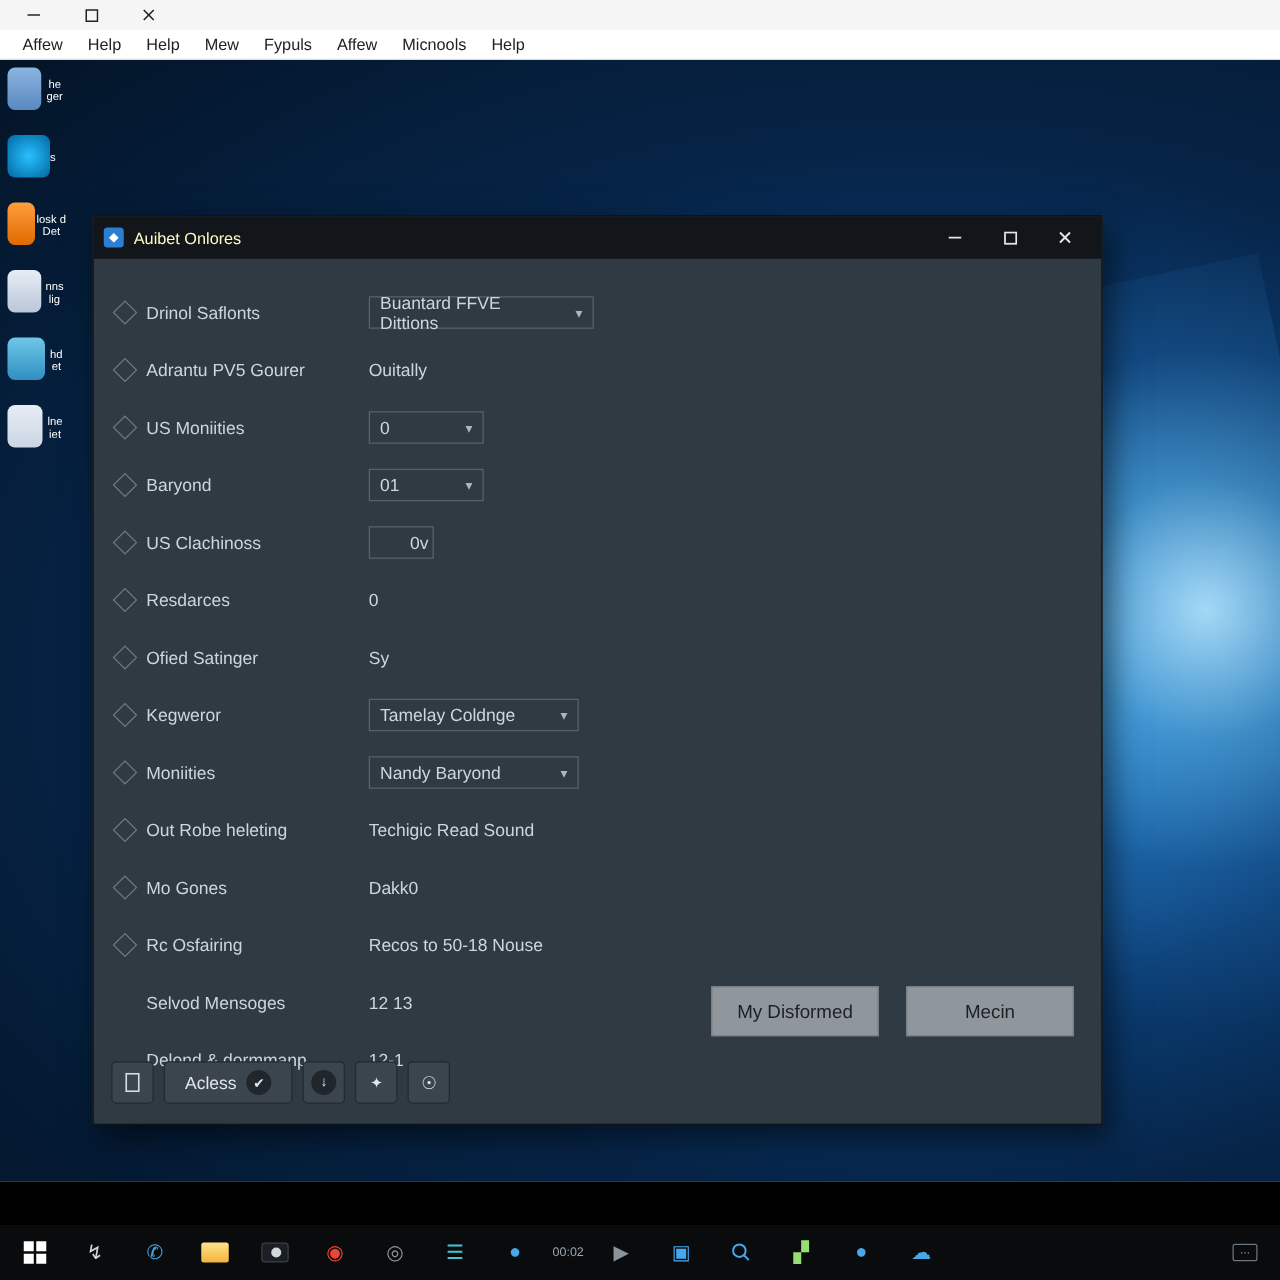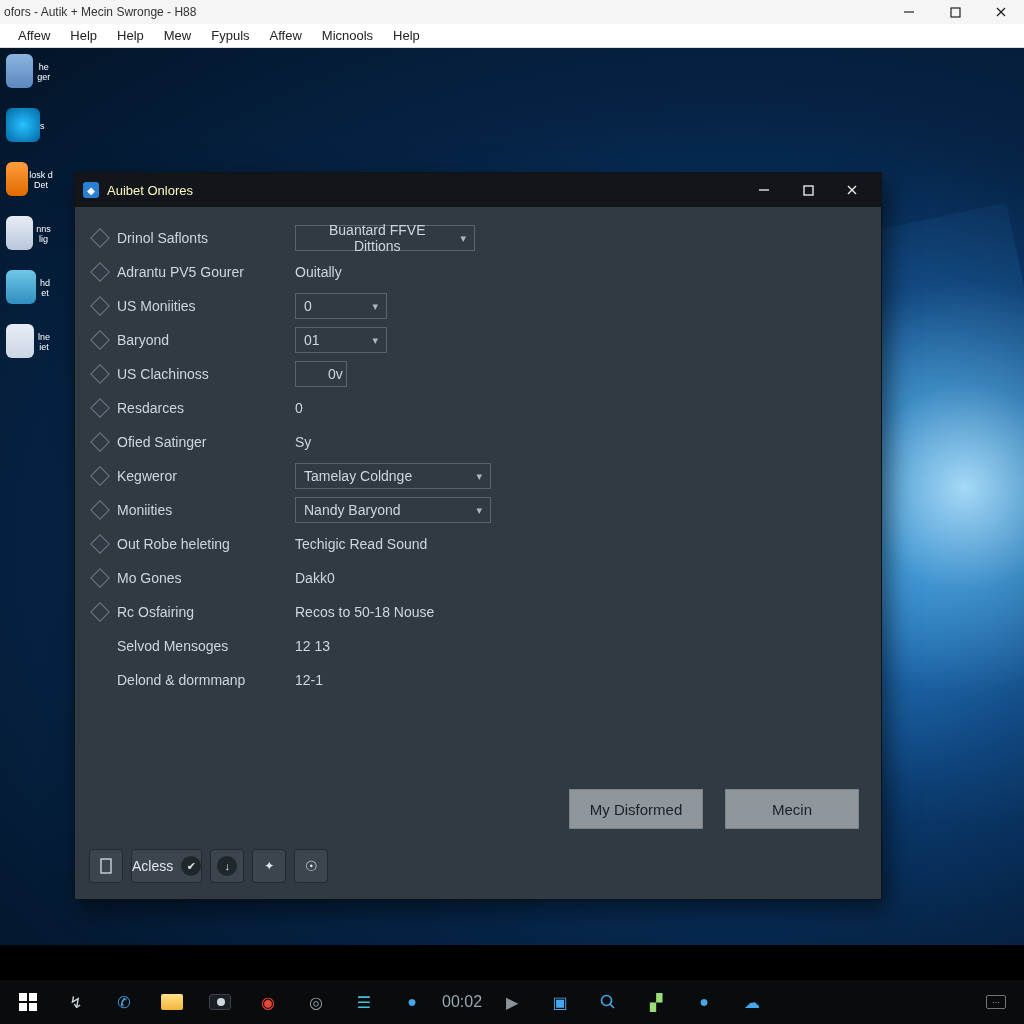--- a/index.html
+++ b/index.html
@@ -55,81 +55,80 @@
 }
 .d-title {
   height: 34px; background: #12161a; display: flex; align-items: center; padding: 0 8px;
 }
 .d-title .icon { width: 16px; height: 16px; background:#2a7fd4; border-radius:3px; margin-right:8px; display:flex;align-items:center;justify-content:center;font-size:10px;color:#fff;}
 .d-title .label { flex:1; font-size: 13px; color:#fef9c3; }
 .d-win { display:flex; gap:2px; }
 .d-win .b { width:42px; height:28px; display:flex; align-items:center; justify-content:center; color:#e6e6e6; font-size:14px; }
 
 .d-body { padding: 14px 18px 0 18px; }
-.row { display:flex; align-items:center; height: 34px; font-size: 14px; }
+.row { display:flex; align-items:center; height: 34px; font-size: 14px; margin-top: 12px; }
 .row .bullet { width:14px; height:14px; border:1px solid #6d7984; transform:rotate(45deg); margin-right:10px; flex:none; }
 .row .lbl { width: 178px; color:#cfd6db; }
 .row .val { color:#cfd6db; }
 .row.no-bullet .bullet { visibility:hidden; }
 
 .sel {
   height: 26px; border:1px solid #57636d; background:#2f3a43; color:#cfd6db;
   display:inline-flex; align-items:center; padding: 0 8px; font-size:14px; gap:10px;
 }
 .sel .chev { margin-left:auto; font-size:11px; color:#aeb7bf; }
-.sel.w1 { width: 180px; text-align: center; }
+.sel.w1 { width: 180px; }
 .sel.w2 { width: 92px; }
 .sel.w3 { width: 52px; padding-left: 32px; }
-.sel.w4 { width: 196px; }
+.sel.w4 { width: 168px; }
 
 .d-buttons {
   position:absolute; right: 22px; bottom: 70px; display:flex; gap: 22px;
 }
 .d-btn {
   width: 134px; height: 40px; background:#8f969c; color:#1c2126; font-size:15px;
   display:flex; align-items:center; justify-content:center; border:1px solid #7a8187;
 }
 
 .d-toolbar {
   position:absolute; left:14px; bottom:16px; display:flex; align-items:center; gap:8px;
 }
 .t-chip {
   height: 34px; background:#3b454e; border:1px solid #232a31; border-radius:4px;
-  display:flex; align-items:center; justify-content:center; padding: 0 0; color:#e2e6ea; font-size:14px; gap:8px;
+  display:flex; align-items:center; justify-content:center; padding: 0 16px; color:#e2e6ea; font-size:14px; gap:8px;
 }
 .t-chip.sq { width:34px; padding:0; }
 .t-chip .circle { width:20px; height:20px; border-radius:50%; background:#1f262c; display:flex;align-items:center;justify-content:center; font-size:11px; }
 
 
 .taskbar {
   position:absolute; left:0; bottom:0; width:1024px; height:44px; background:#090b0d;
   display:flex; align-items:center; padding:0 6px; gap:4px;
 }
 .tb-item { width:44px; height:40px; display:flex; align-items:center; justify-content:center; color:#d6e4f2; font-size:16px; }
 .tb-item.start { color:#fff; font-size:18px; }
 .tb-item .sw { width:20px; height:20px; }
 .tb-blue { color:#46a7ea; }
 .tb-folder { width:22px; height:16px; background:linear-gradient(#ffe28a,#f3b53a); border-radius:2px; }
 .tb-cam { width:22px; height:16px; background:#1b1f24; border-radius:3px; border:1px solid #3a4149; position:relative; }
 .tb-cam::after{content:"";position:absolute;width:8px;height:8px;border-radius:50%;background:#cfd7df;left:7px;top:3px;}
 .tb-red { color:#e43; }
 .tb-grey { color:#8a949d; }
 .tb-cyan { color:#3ec6d6; }
-.tb-time { font-size:16px; color:#9aa6b1; width:auto; padding:0 4px; }
+.tb-time { font-size:10px; color:#9aa6b1; width:auto; padding:0 4px; }
 .tb-right { margin-left:auto; display:flex; align-items:center; gap:4px; }
 .tb-dots { width:20px;height:14px;border:1px solid #6a7680;border-radius:2px;display:flex;align-items:center;justify-content:center;font-size:8px;color:#a4afb9;}
 
 svg { display:block; }
 </style>
 </head>
 <body>
 
 <div class="app-window">
   <div class="titlebar">
-    <span class="title">ofors - Autik + Mecin Swronge - H88</span>
     <div class="win-controls">
       <div class="win-btn">
         <svg width="12" height="12">
             <line x1="1" y1="6" x2="11" y2="6" stroke="#222" stroke-width="1.2"></line>
           </svg>
       </div>
       <div class="win-btn">
         <svg width="11" height="11">
             <rect x="1" y="1" width="9" height="9" fill="none" stroke="#222" stroke-width="1.2"></rect>
           </svg>

